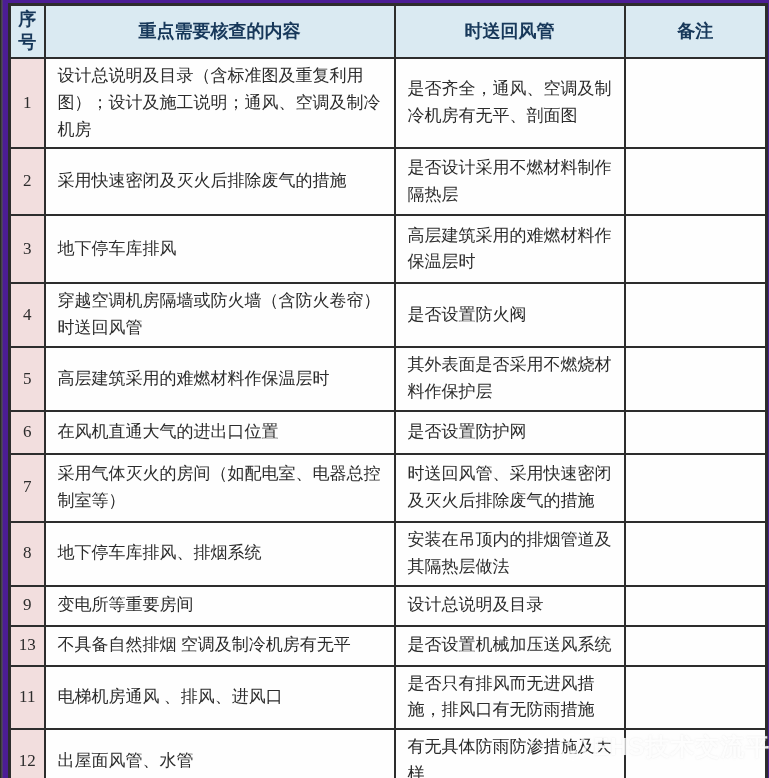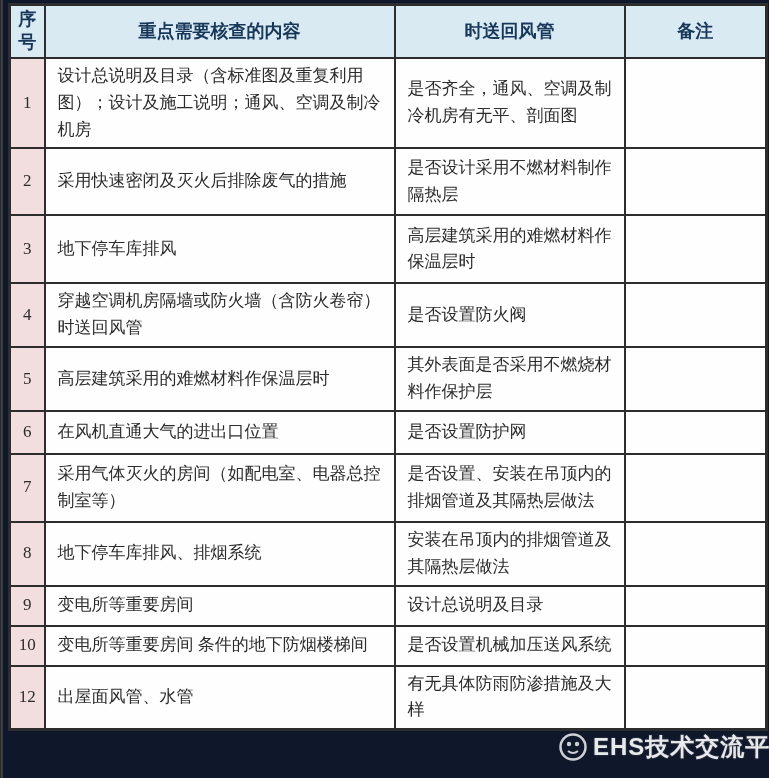--- a/index.html
+++ b/index.html
@@ -5,21 +5,21 @@
   html, body {
     margin: 0;
     padding: 0;
     background: #ffffff;
   }
   .page {
     position: relative;
     width: 769px;
     height: 778px;
     overflow: hidden;
-    background: #0f172a;
+    background: #4c1d95;
     font-family: "Liberation Serif", "DejaVu Serif", serif;
   }
   .scan-edge {
     position: absolute;
     left: 0;
     top: 0;
     width: 3px;
     height: 778px;
     background: linear-gradient(to right, #1b1b1b, #555 70%, transparent);
     z-index: 2;
@@ -156,39 +156,45 @@
       </tr>
       <tr>
         <td class="cell-no">6</td>
         <td class="cell-content">在风机直通大气的进出口位置</td>
         <td class="cell-problem">是否设置防护网</td>
         <td class="cell-remark"></td>
       </tr>
       <tr>
         <td class="cell-no">7</td>
         <td class="cell-content">采用气体灭火的房间（如配电室、电器总控制室等）</td>
-        <td class="cell-problem">是否设置、安装在吊顶内的排烟管道及其隔热层做法</td>
+        <td class="cell-problem">时送回风管、采用快速密闭及灭火后排除废气的措施</td>
         <td class="cell-remark"></td>
       </tr>
       <tr>
         <td class="cell-no">8</td>
         <td class="cell-content">地下停车库排风、排烟系统</td>
         <td class="cell-problem">安装在吊顶内的排烟管道及其隔热层做法</td>
         <td class="cell-remark"></td>
       </tr>
       <tr>
         <td class="cell-no">9</td>
         <td class="cell-content">变电所等重要房间</td>
         <td class="cell-problem">设计总说明及目录</td>
         <td class="cell-remark"></td>
       </tr>
       <tr>
-        <td class="cell-no">10</td>
-        <td class="cell-content">变电所等重要房间 条件的地下防烟楼梯间</td>
+        <td class="cell-no">13</td>
+        <td class="cell-content">不具备自然排烟 空调及制冷机房有无平</td>
         <td class="cell-problem">是否设置机械加压送风系统</td>
+        <td class="cell-remark"></td>
+      </tr>
+      <tr>
+        <td class="cell-no">11</td>
+        <td class="cell-content">电梯机房通风 、排风、进风口</td>
+        <td class="cell-problem">是否只有排风而无进风措施，排风口有无防雨措施</td>
         <td class="cell-remark"></td>
       </tr>
       <tr>
         <td class="cell-no">12</td>
         <td class="cell-content">出屋面风管、水管</td>
         <td class="cell-problem">有无具体防雨防渗措施及大样</td>
         <td class="cell-remark"></td>
       </tr>
 
     </tbody>

